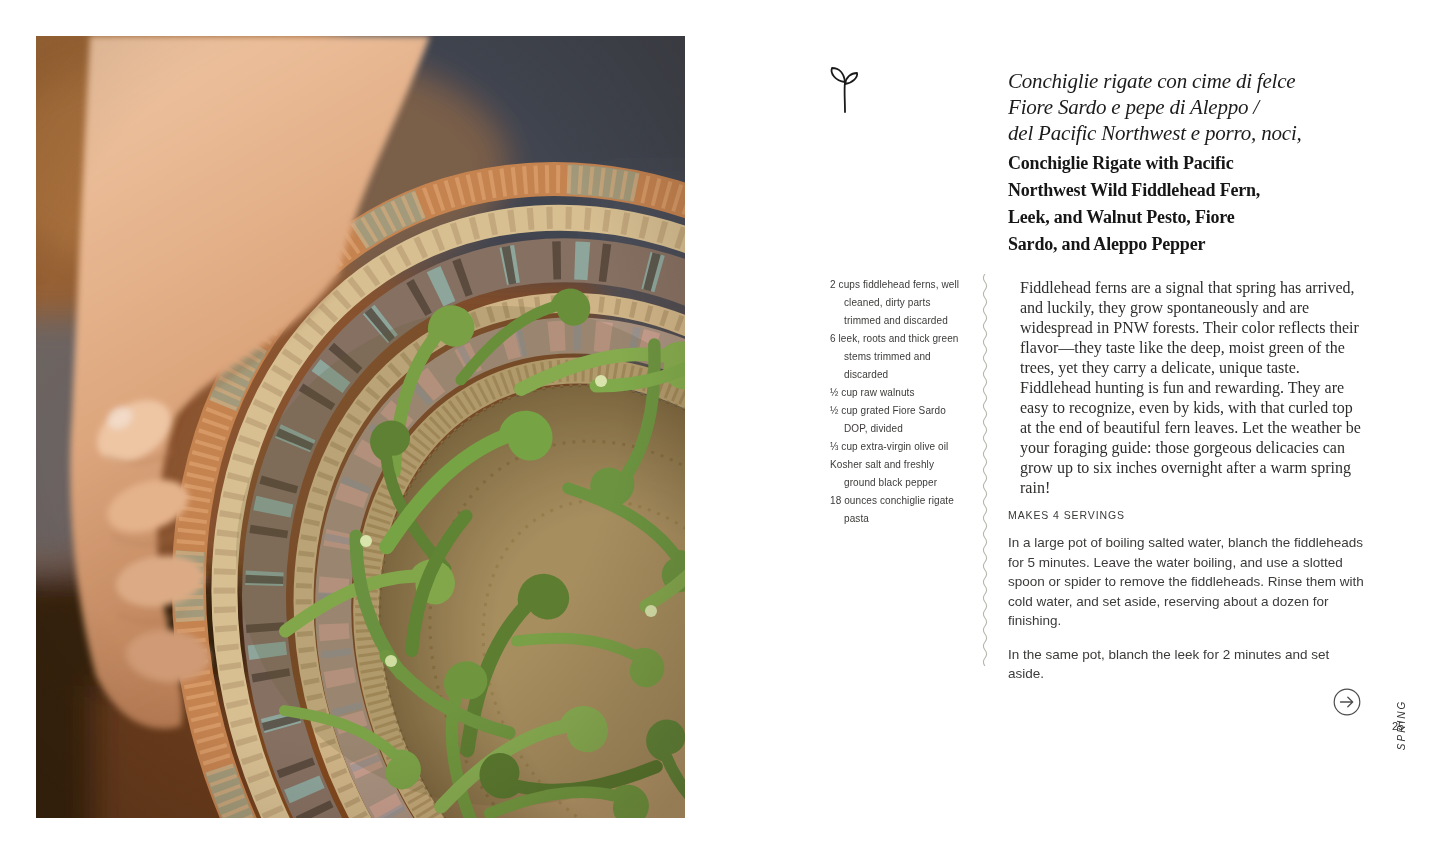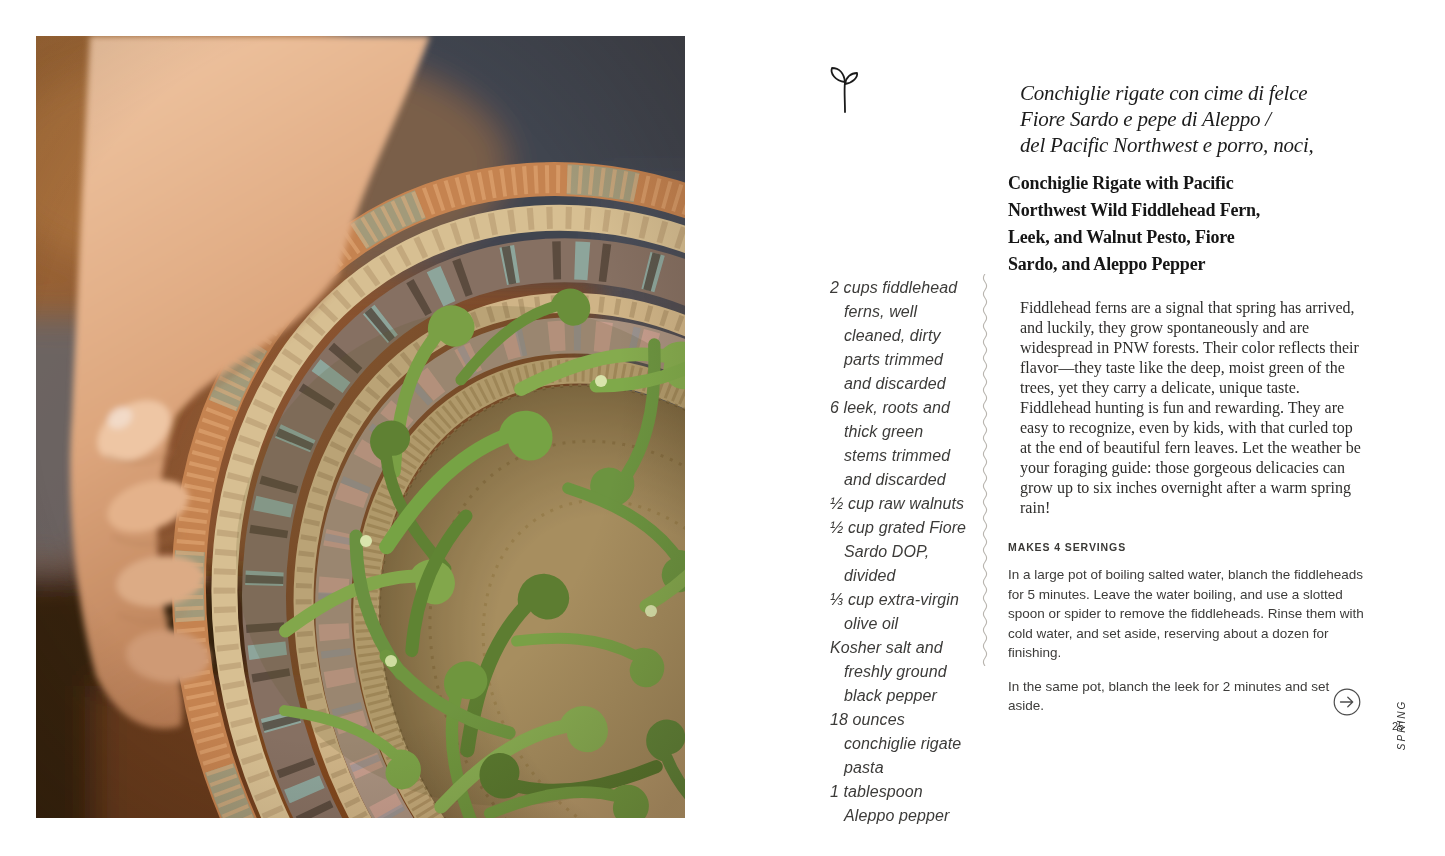--- a/index.html
+++ b/index.html
@@ -10,37 +10,37 @@
   .photo{position:absolute;left:36px;top:36px;width:649px;height:782px;margin:0;
          overflow:hidden;background:#7c4a26;}
   .photo svg{display:block;width:100%;height:100%;}
 
   
   .sprout{position:absolute;left:828px;top:66px;width:36px;height:48px;}
 
   
   .ingredients{position:absolute;left:830px;top:276px;width:138px;}
   .ingredients ul{list-style:none;margin:0;padding:0;}
-  .ingredients li{font-size:16px;line-height:24px;color:#3c3b39;
-                  padding-left:14px;text-indent:-14px;letter-spacing:.1px;font-style:italic;}
+  .ingredients li{font-size:10px;line-height:18px;color:#3c3b39;
+                  padding-left:14px;text-indent:-14px;letter-spacing:.1px;}
 
   
   .squiggle{position:absolute;left:980px;top:274px;width:10px;height:392px;}
 
   
   .recipe{position:absolute;left:1008px;top:68px;width:356px;}
-  .t-it{margin:12px;font-family:"Liberation Serif",serif;font-style:italic;font-weight:normal;
+  .t-it{margin:0;font-family:"Liberation Serif",serif;font-style:italic;font-weight:normal;
         font-size:21px;line-height:26px;color:#1c1c1c;letter-spacing:-.2px;}
   .t-it div{white-space:nowrap;}
   .t-en{margin:4px 0 0 0;font-family:"Liberation Serif",serif;font-weight:bold;
         font-size:18px;line-height:27px;color:#161616;letter-spacing:-.2px;}
   .t-en div{white-space:nowrap;}
   .intro{margin:20px 0 0 12px;font-family:"Liberation Serif",serif;
          font-size:16px;line-height:20px;color:#2e2d2b;}
-  .yield{margin-top:23px;font-size:10.5px;letter-spacing:.9px;color:#3a3936;font-weight:bold;}
+  .yield{margin-top:11px;font-size:10.5px;letter-spacing:.9px;color:#3a3936;}
   .step{margin:14px 0 0 0;font-size:13.5px;line-height:19.5px;color:#3c3b39;}
   .step.first{margin-top:12px;}
 
   
   .next{position:absolute;left:1333px;top:688px;width:28px;height:28px;}
   .spring{position:absolute;left:1401px;top:725px;transform:translate(-50%,-50%) rotate(-90deg);
           font-size:10px;font-style:italic;letter-spacing:2px;color:#333;white-space:nowrap;}
   .pagenum{position:absolute;left:1392px;top:720px;font-size:11px;color:#333;}
 </style>
 </head>
@@ -180,21 +180,20 @@
 
   <aside class="ingredients">
     <ul>
       <li>2 cups fiddlehead ferns, well cleaned, dirty parts trimmed and discarded</li>
       <li>6 leek, roots and thick green stems trimmed and discarded</li>
       <li>½ cup raw walnuts</li>
       <li>½ cup grated Fiore Sardo DOP, divided</li>
       <li>⅓ cup extra-virgin olive oil</li>
       <li>Kosher salt and freshly ground black pepper</li>
       <li>18 ounces conchiglie rigate pasta</li>
-      <li>1 tablespoon Aleppo pepper</li>
     </ul>
   </aside>
 
   <svg class="squiggle" viewBox="0 0 10 392" aria-hidden="true">
     <path id="squiggle-path" fill="none" stroke="#b8b4ae" stroke-width="1.1" d="M5 0 q-3.2 4 0 8 q3.2 4 0 8 q-3.2 4 0 8 q3.2 4 0 8 q-3.2 4 0 8 q3.2 4 0 8 q-3.2 4 0 8 q3.2 4 0 8 q-3.2 4 0 8 q3.2 4 0 8 q-3.2 4 0 8 q3.2 4 0 8 q-3.2 4 0 8 q3.2 4 0 8 q-3.2 4 0 8 q3.2 4 0 8 q-3.2 4 0 8 q3.2 4 0 8 q-3.2 4 0 8 q3.2 4 0 8 q-3.2 4 0 8 q3.2 4 0 8 q-3.2 4 0 8 q3.2 4 0 8 q-3.2 4 0 8 q3.2 4 0 8 q-3.2 4 0 8 q3.2 4 0 8 q-3.2 4 0 8 q3.2 4 0 8 q-3.2 4 0 8 q3.2 4 0 8 q-3.2 4 0 8 q3.2 4 0 8 q-3.2 4 0 8 q3.2 4 0 8 q-3.2 4 0 8 q3.2 4 0 8 q-3.2 4 0 8 q3.2 4 0 8 q-3.2 4 0 8 q3.2 4 0 8 q-3.2 4 0 8 q3.2 4 0 8 q-3.2 4 0 8 q3.2 4 0 8 q-3.2 4 0 8 q3.2 4 0 8 q-3.2 4 0 8"></path>
   </svg>
 
   <section class="recipe">
     <h2 class="t-it">
       <div>Conchiglie rigate con cime di felce</div>

